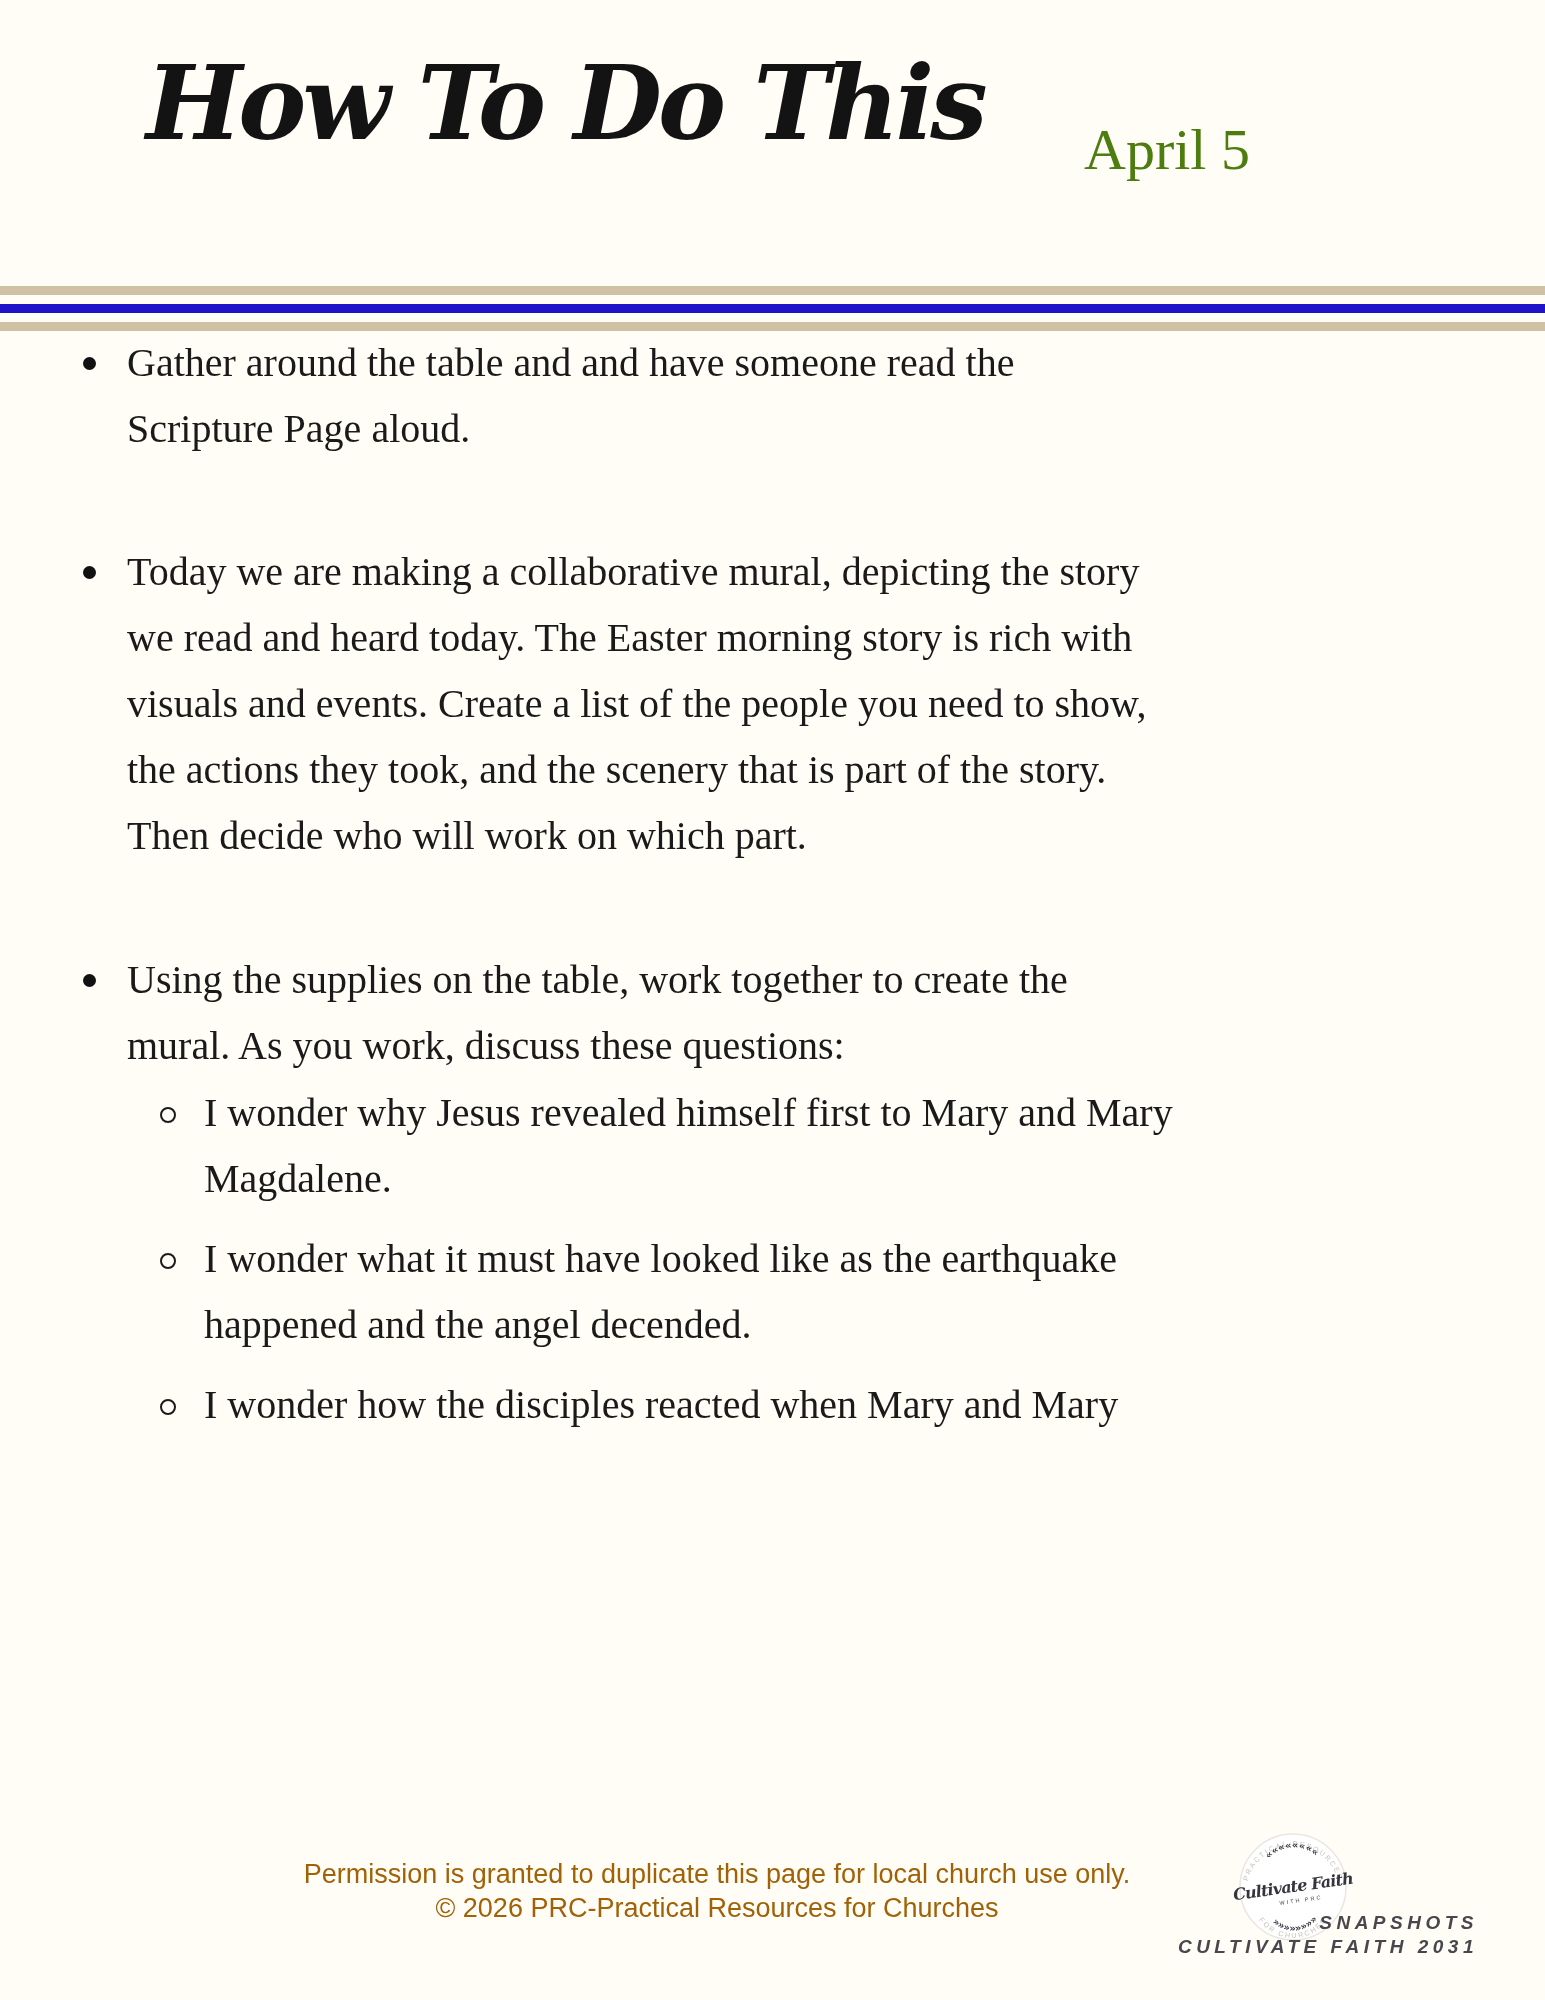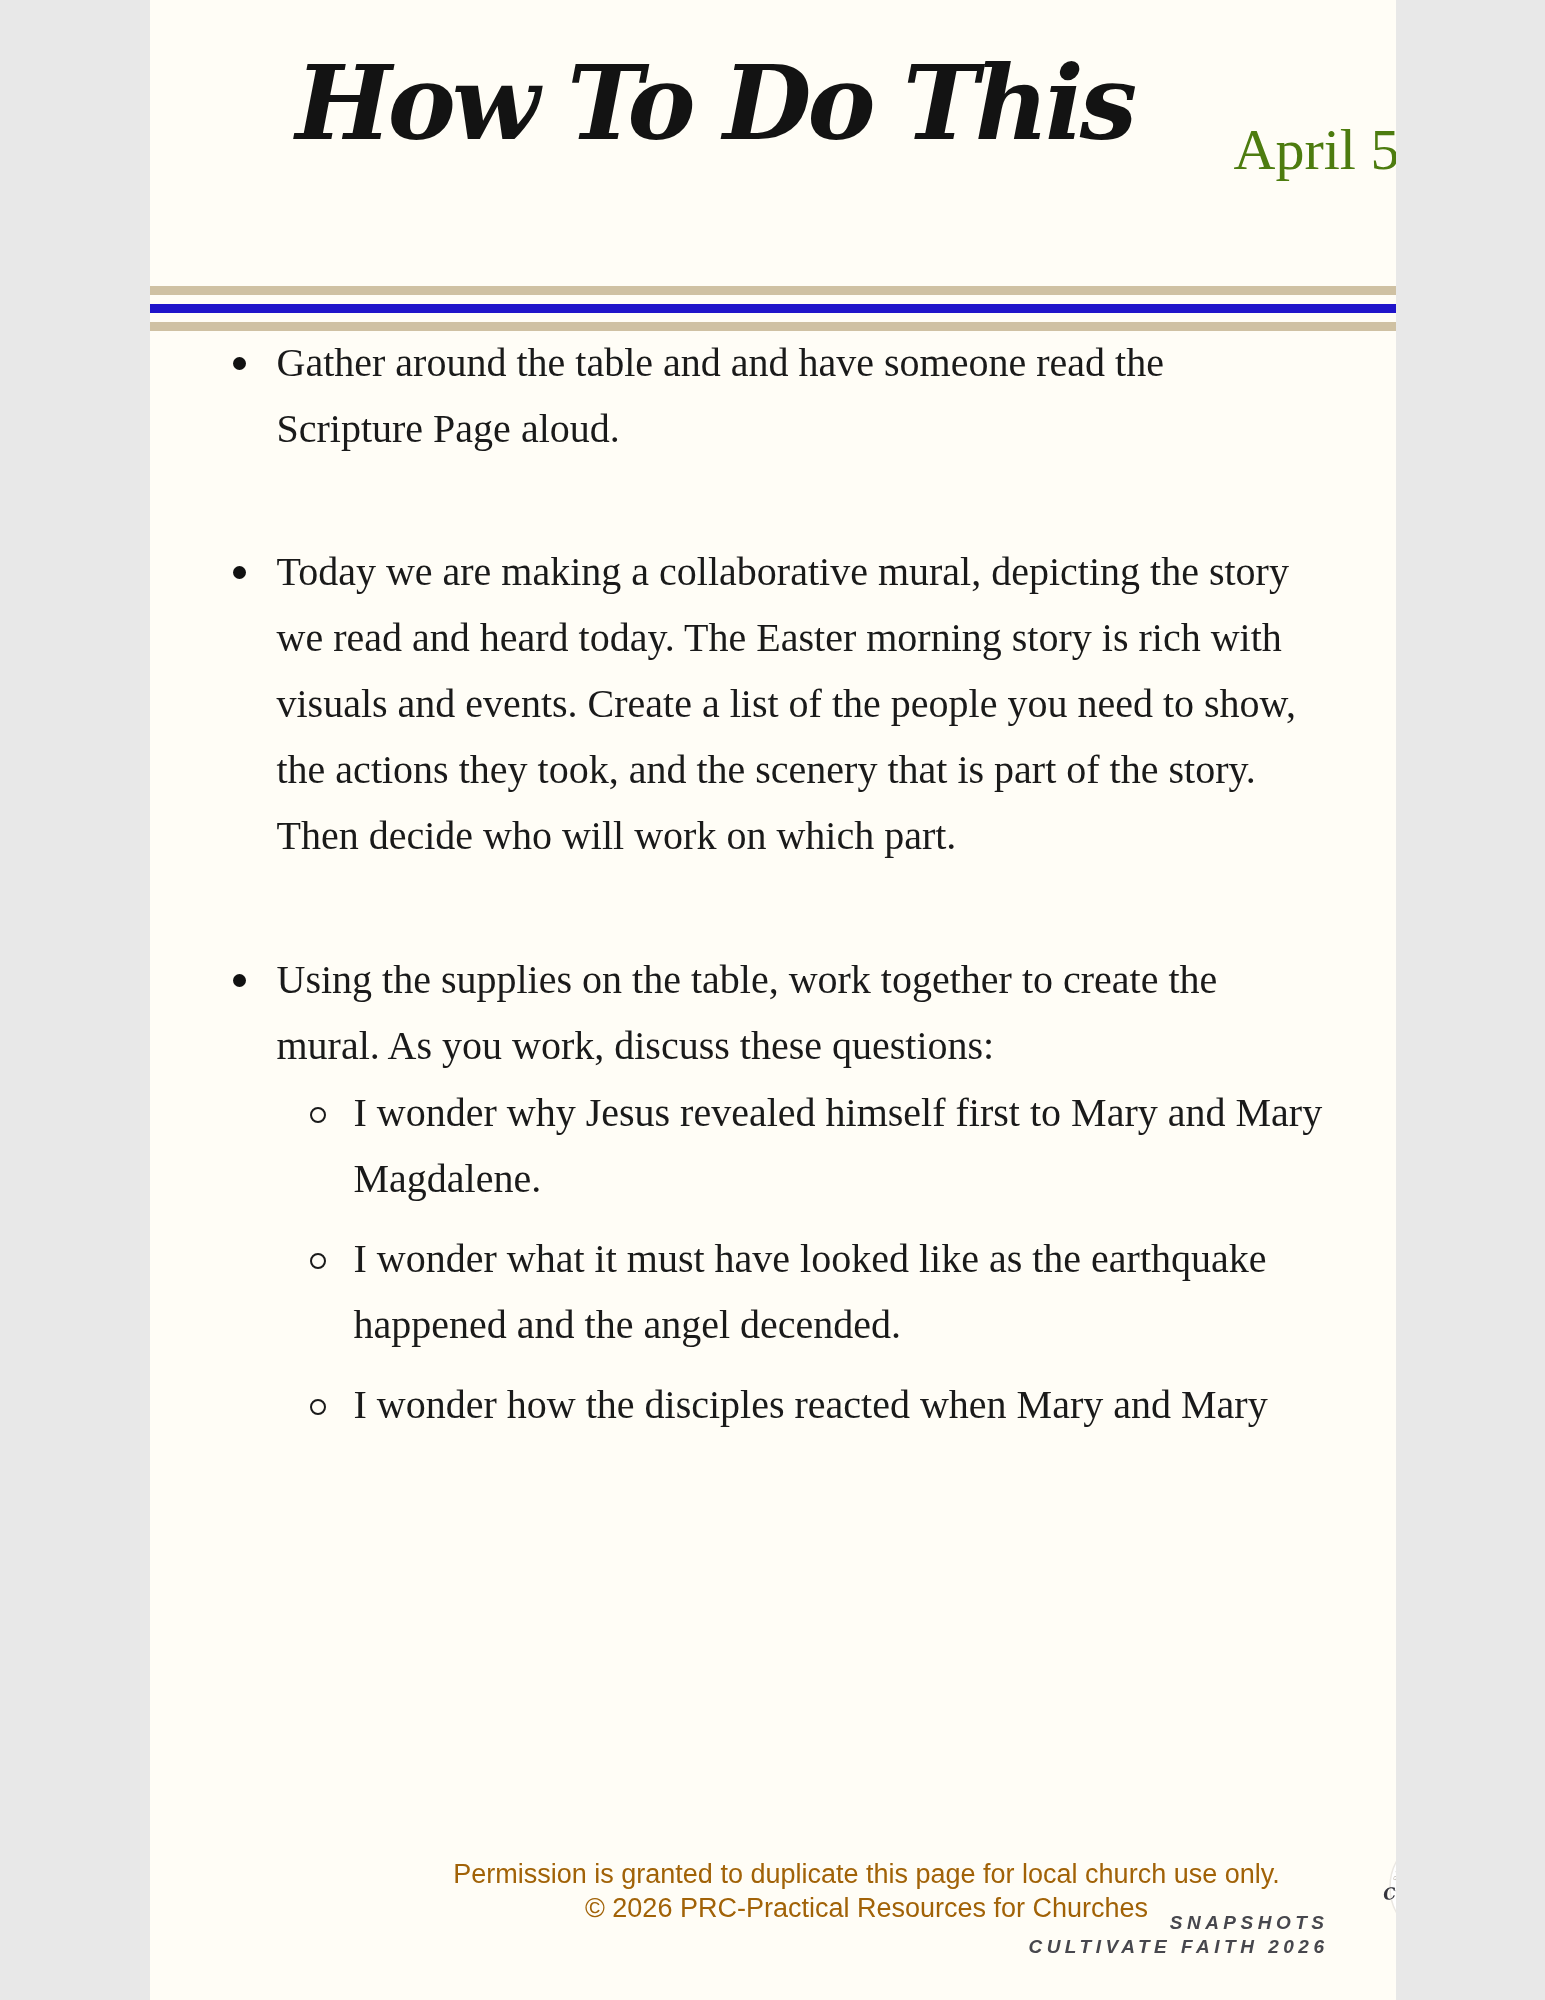--- a/index.html
+++ b/index.html
@@ -1,18 +1,18 @@
 <!DOCTYPE html>
 <html><head>
 <meta charset="utf-8">
 <style>
   html,body{margin:0;padding:0;background:#e8e8e8;}
   .page{
     position:relative;
-    width:1246px;height:2000px;
+    width:1545px;height:2000px;
     margin:0 auto;
     background:#FFFDF6;
     font-family:"Liberation Serif",serif;
     color:#1a1a1a;
     overflow:hidden;
   }
   
   .title{
     position:absolute;left:146px;top:22px;
     font-family:"DejaVu Serif",serif;
@@ -156,16 +156,16 @@
     </text>
     <text font-family="DejaVu Sans, sans-serif" font-size="10" font-weight="700" fill="#3B3B42">
       <textPath href="#laurelBottom" startOffset="50%" text-anchor="middle">»»»»»»»»</textPath>
     </text>
     <text x="62" y="67" text-anchor="middle" font-family="DejaVu Serif, serif" font-style="italic" font-weight="700" font-size="16" letter-spacing="-0.8" fill="#35353D" transform="rotate(-8 62 62)">Cultivate Faith</text>
     <text x="68" y="78" text-anchor="middle" font-family="Liberation Sans, sans-serif" font-size="5.5" letter-spacing="2" fill="#44444A" transform="rotate(-8 62 62)">WITH PRC</text>
   </svg>
 
   <div class="imprint">
     <div>SNAPSHOTS</div>
-    <div>CULTIVATE FAITH 2026</div>
+    <div>CULTIVATE FAITH 2031</div>
   </div>
 
 </div>
 
 </body></html>

